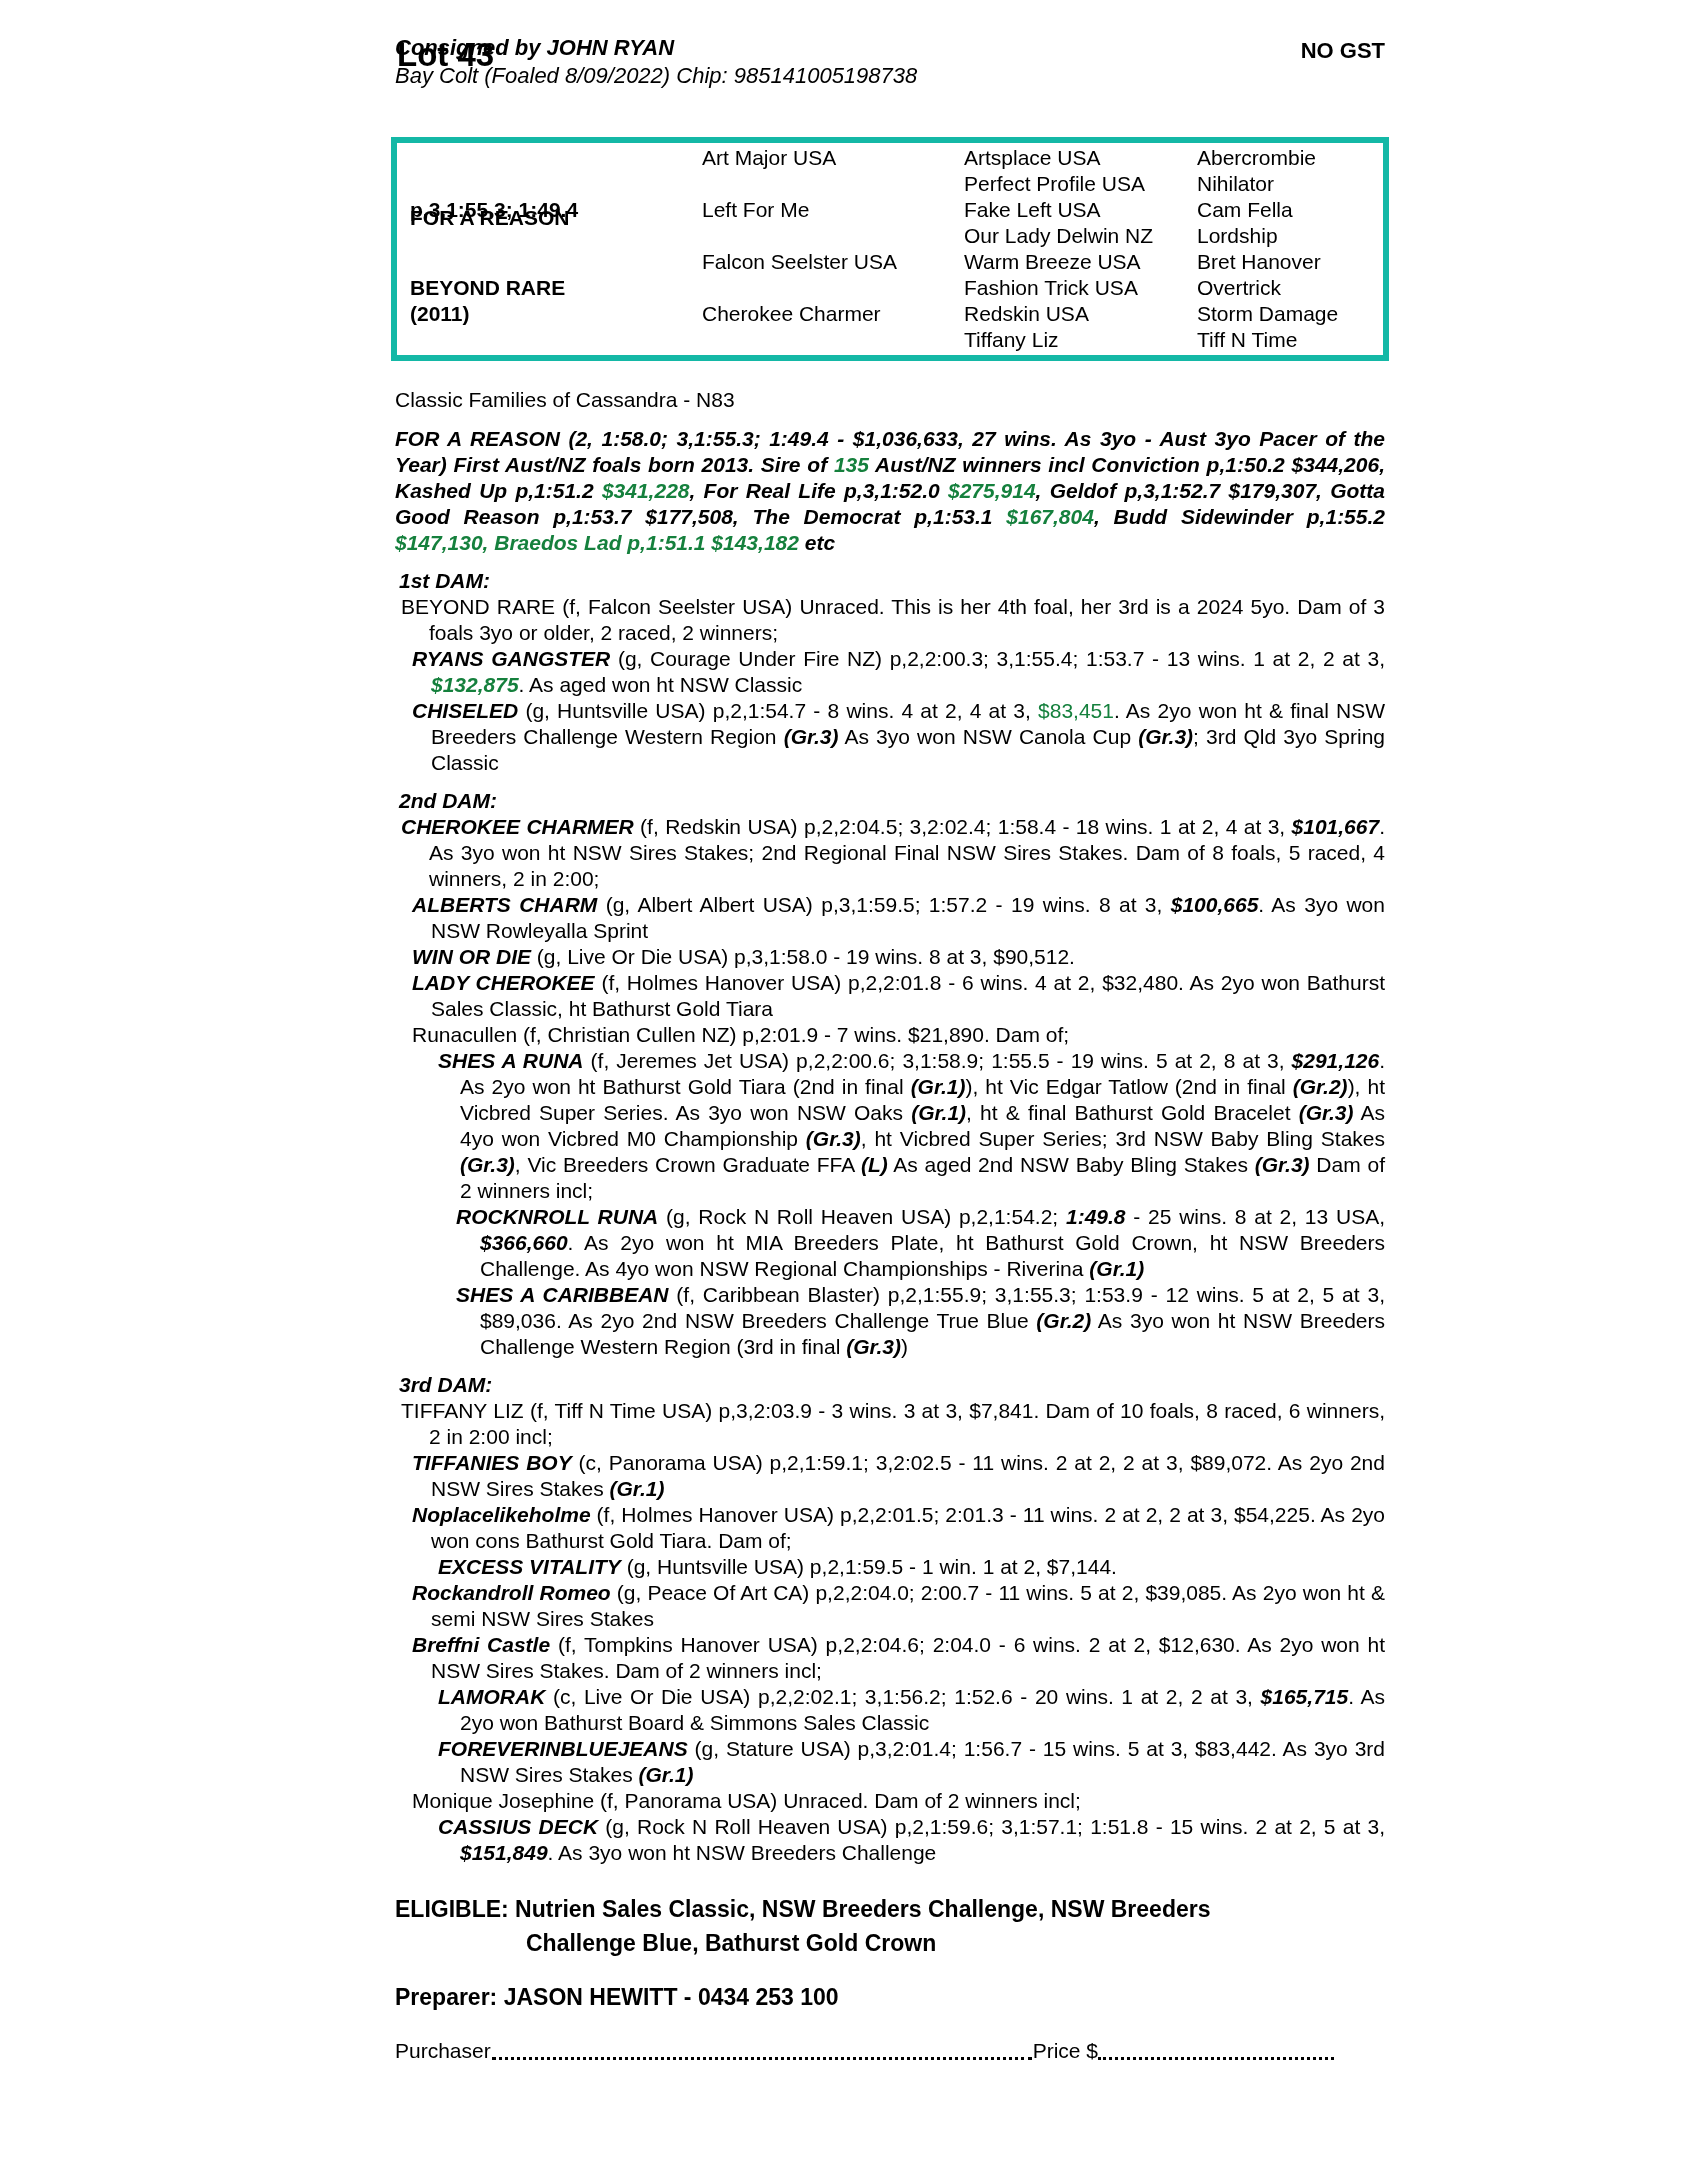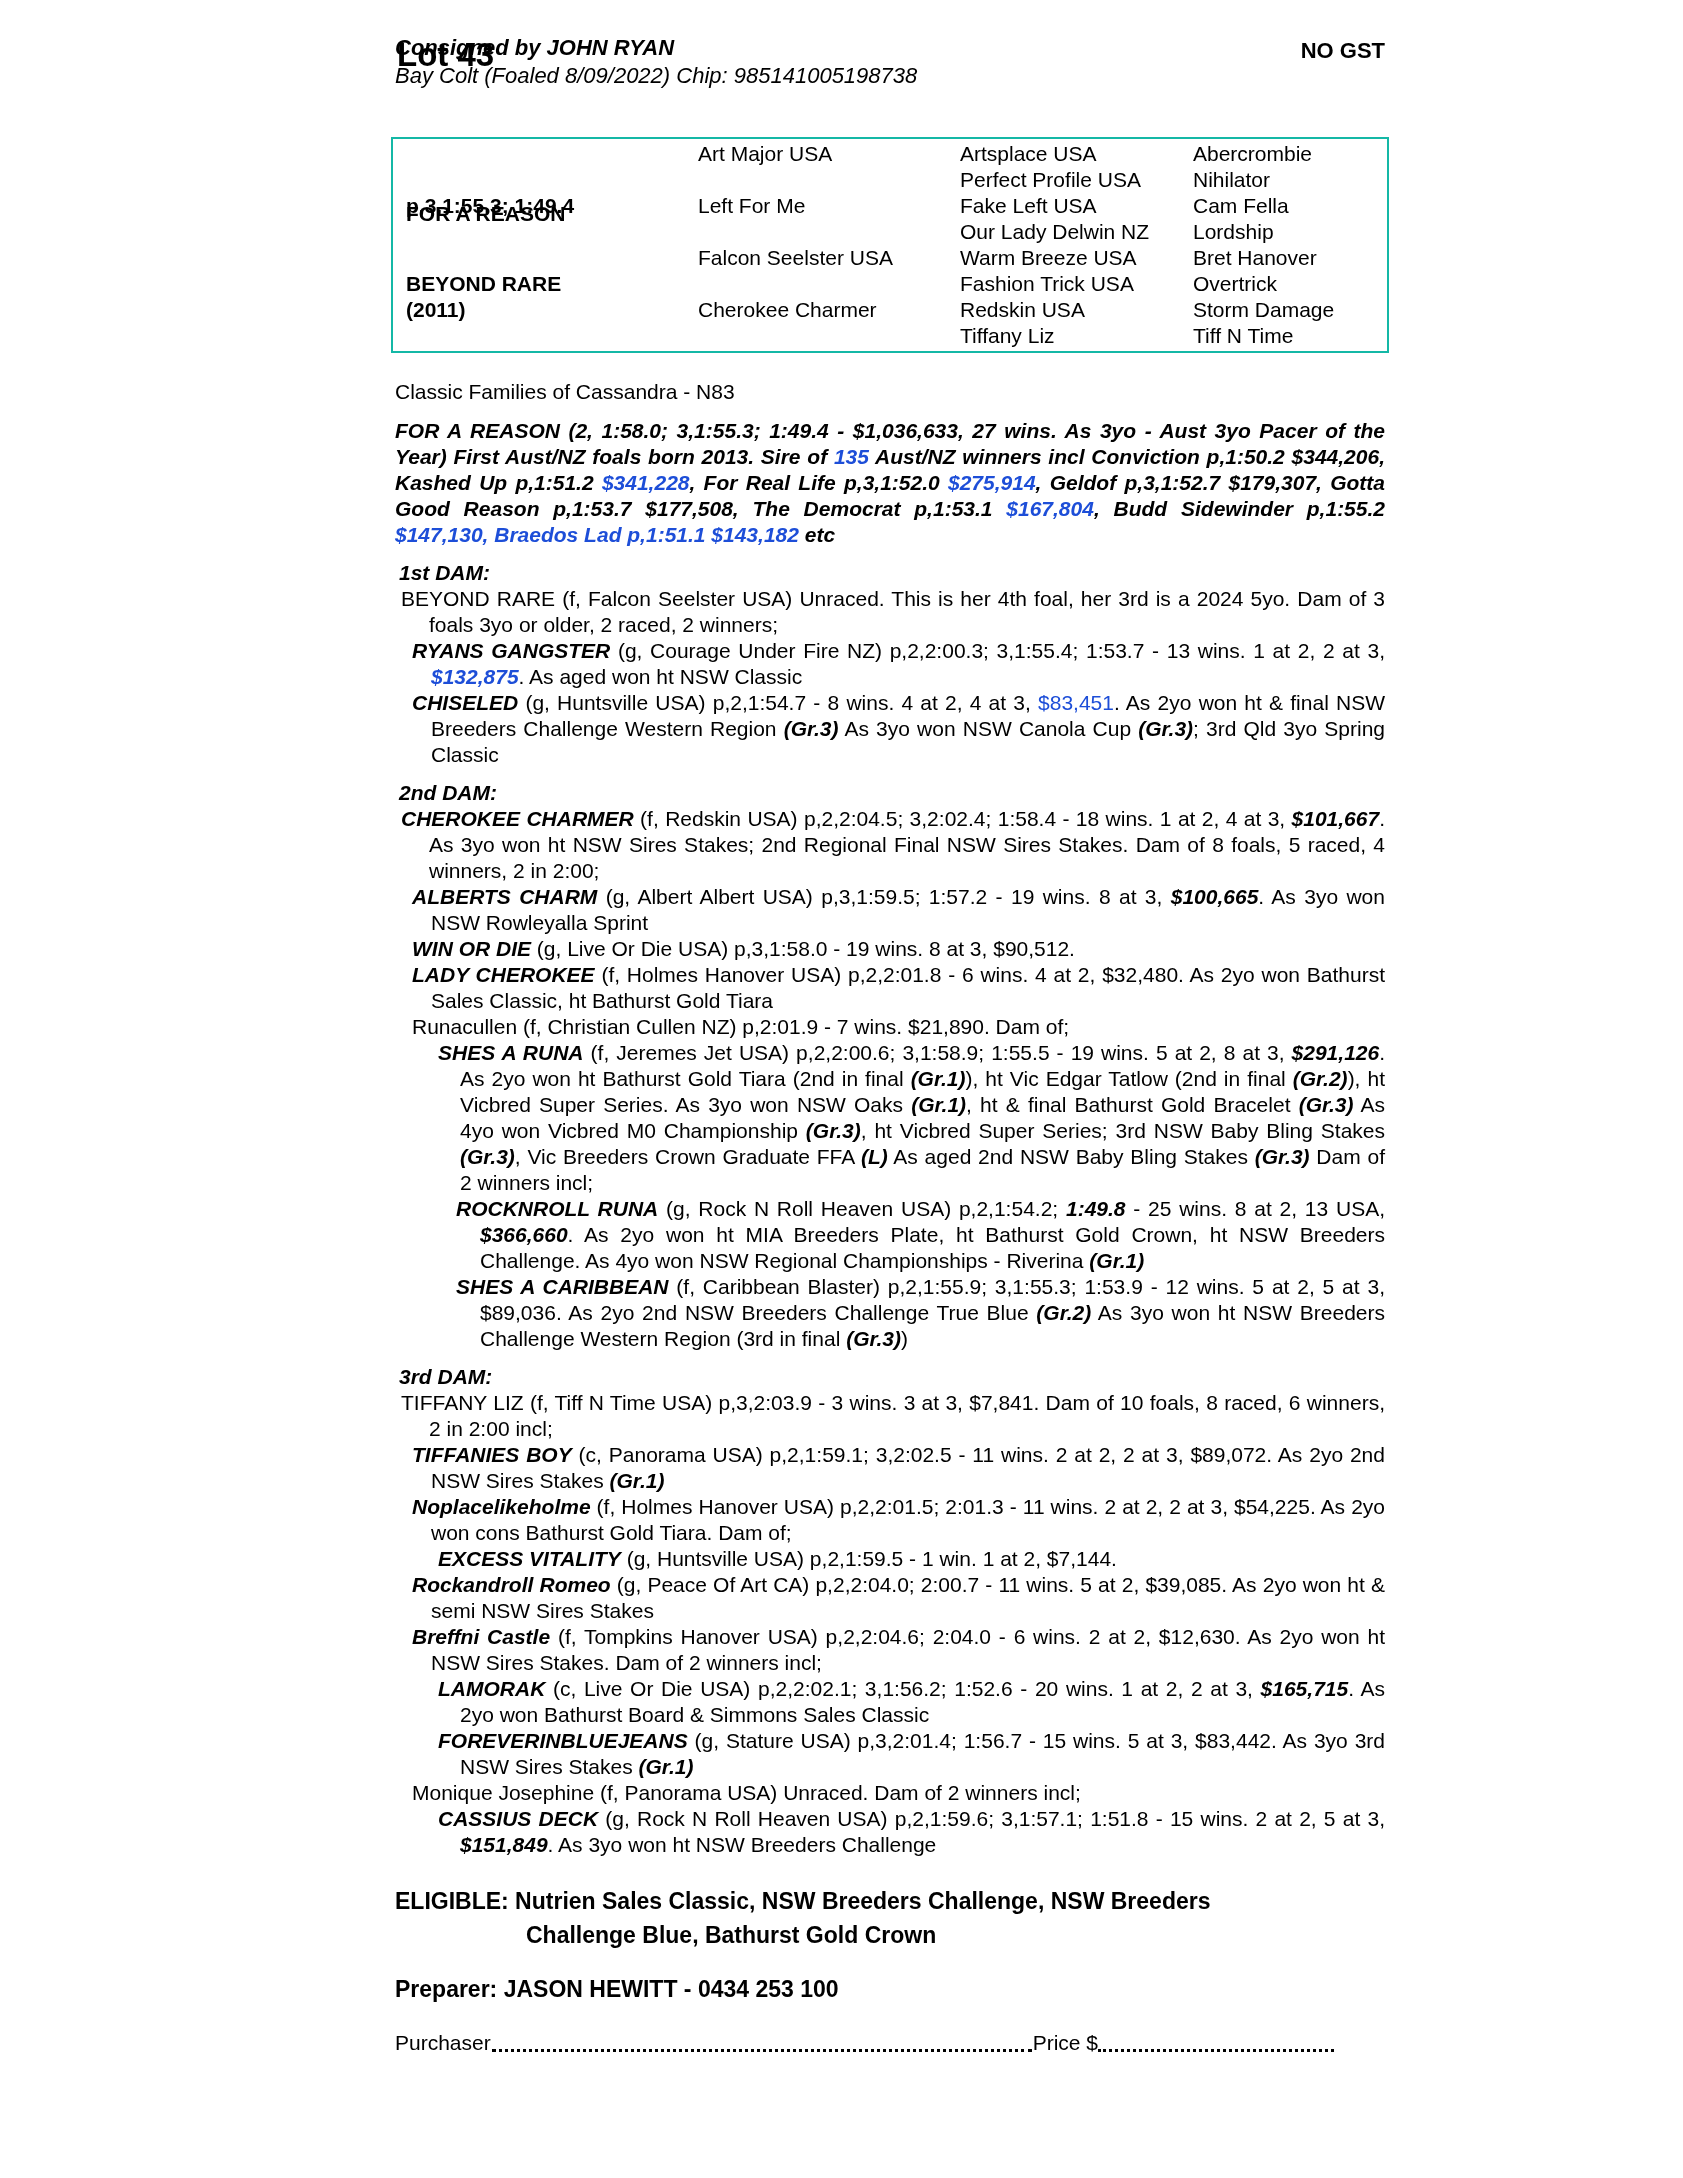--- a/index.html
+++ b/index.html
@@ -13,38 +13,38 @@
   
   .header{position:relative;height:99px;}
   .lot{position:absolute;left:2px;top:2px;font-size:33px;font-weight:bold;}
   .hcenter{font-style:italic;}
   .consignor{font-size:22px;font-weight:bold;line-height:28px;}
   .subtitle{font-size:22px;line-height:28px;}
   .gst{position:absolute;right:0;top:4px;font-size:22px;font-weight:bold;}
   
   .ped-table{
     display:grid;grid-template-columns:305px 262px 233px 190px;grid-auto-rows:26px;
-    border:2px solid #14b8a6;width:998px;margin-left:-4px;box-sizing:border-box;
+    border:6px solid #14b8a6;width:998px;margin-left:-4px;box-sizing:border-box;
     padding:2px 0;margin-top:4px;
   }
   .pc{font-size:21px;line-height:26px;white-space:nowrap;}
   .pc.c1{padding-left:13px;font-weight:bold;}
   
   .body p{margin:0;}
   .blk, .body p{font-size:21px;line-height:26px;}
   .line{margin-top:26px !important;}
   .para{font-weight:bold;text-align:justify;margin-top:13px !important;}
   .heading{font-weight:bold;margin-top:12px !important;padding-left:4px;}
   .entry{text-align:justify;}
   .ind0{padding-left:34px;text-indent:-28px;}
   .ind1{padding-left:36px;text-indent:-19px;}
   .ind2{padding-left:65px;text-indent:-22px;}
   .ind3{padding-left:85px;text-indent:-24px;}
   .b{font-weight:bold;font-style:italic;}
-  .r{color:#1d4ed8;}
+  .r{color:#15803d;}
   
   .eligible{margin-top:26px;font-size:23px;font-weight:bold;line-height:34px;}
   .el2{padding-left:131px;}
   .preparer{margin-top:24px;font-size:23px;font-weight:bold;}
   .purchaser-row{margin-top:28px;width:939px;display:flex;align-items:baseline;font-size:21px;}
   .leader{border-bottom:3px dotted #000;align-self:flex-end;margin-bottom:3px;}
   .leader.grow{flex:1;margin-left:1px;margin-right:1px;}
   .leader.l2{width:236px;}
 </style>
 </head>

